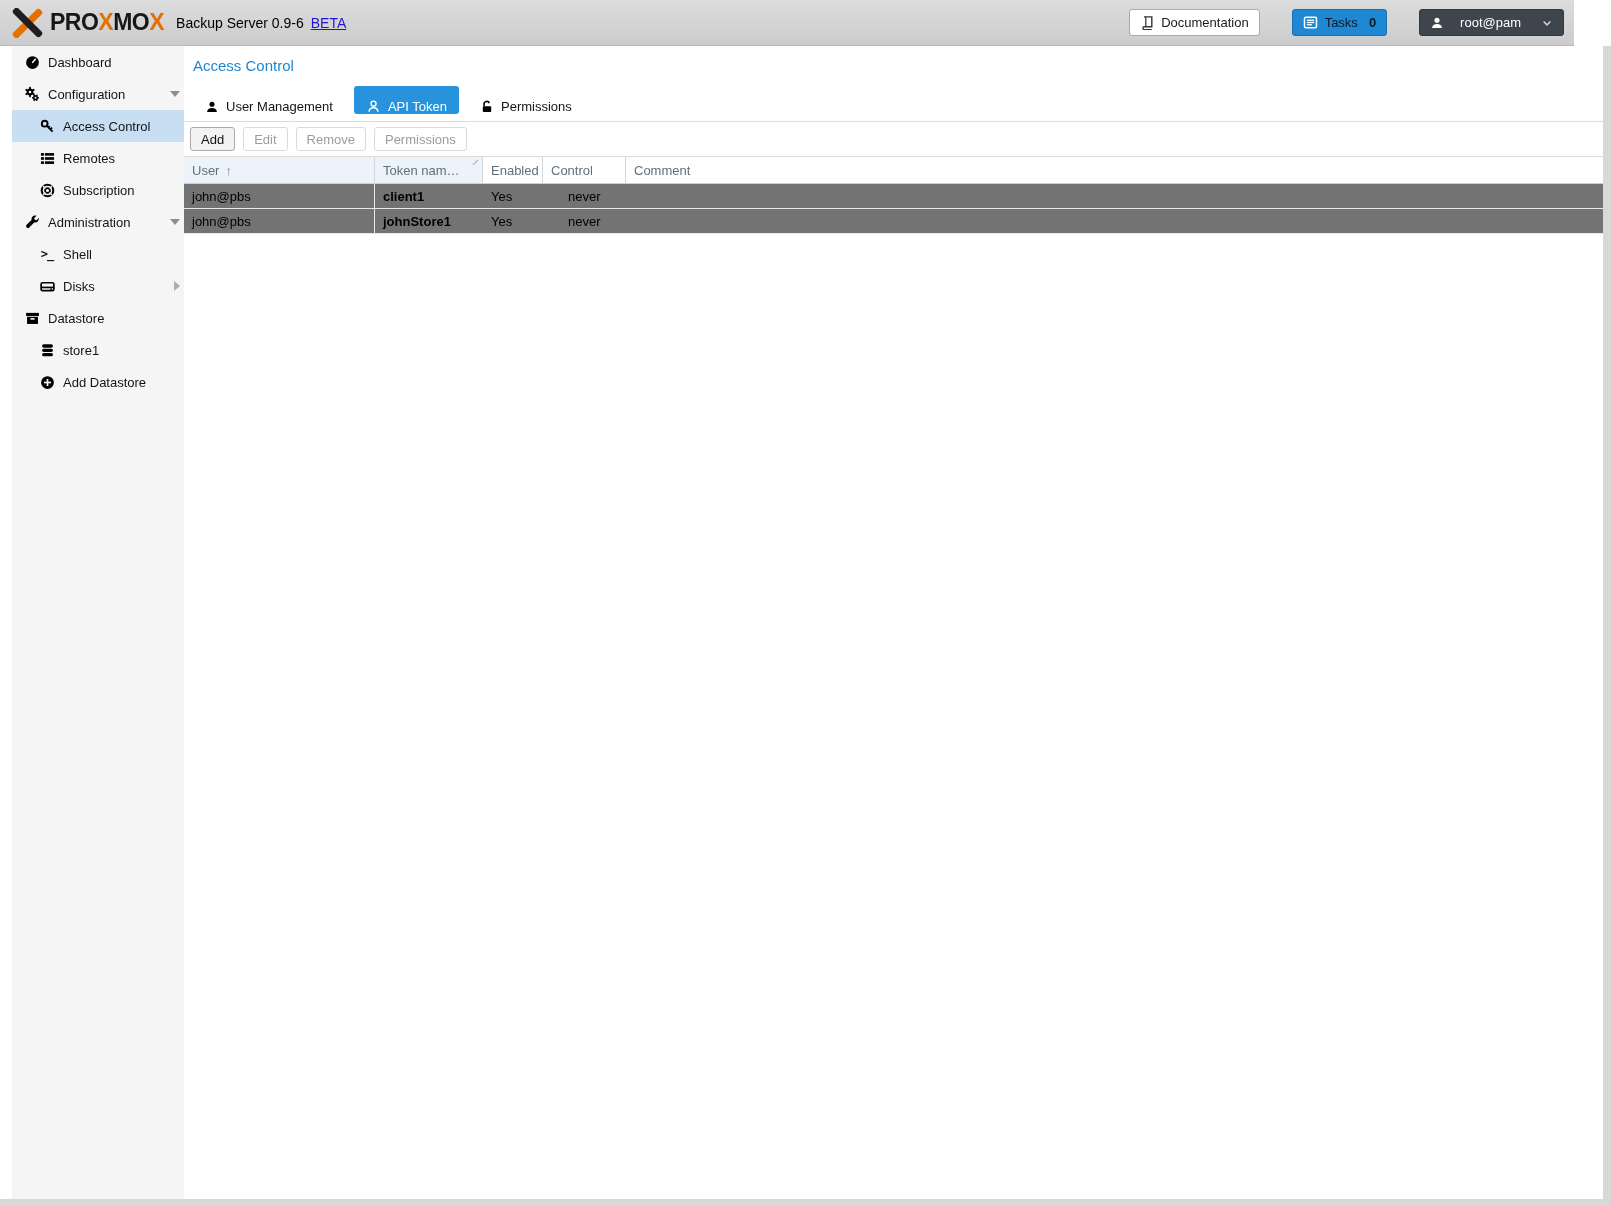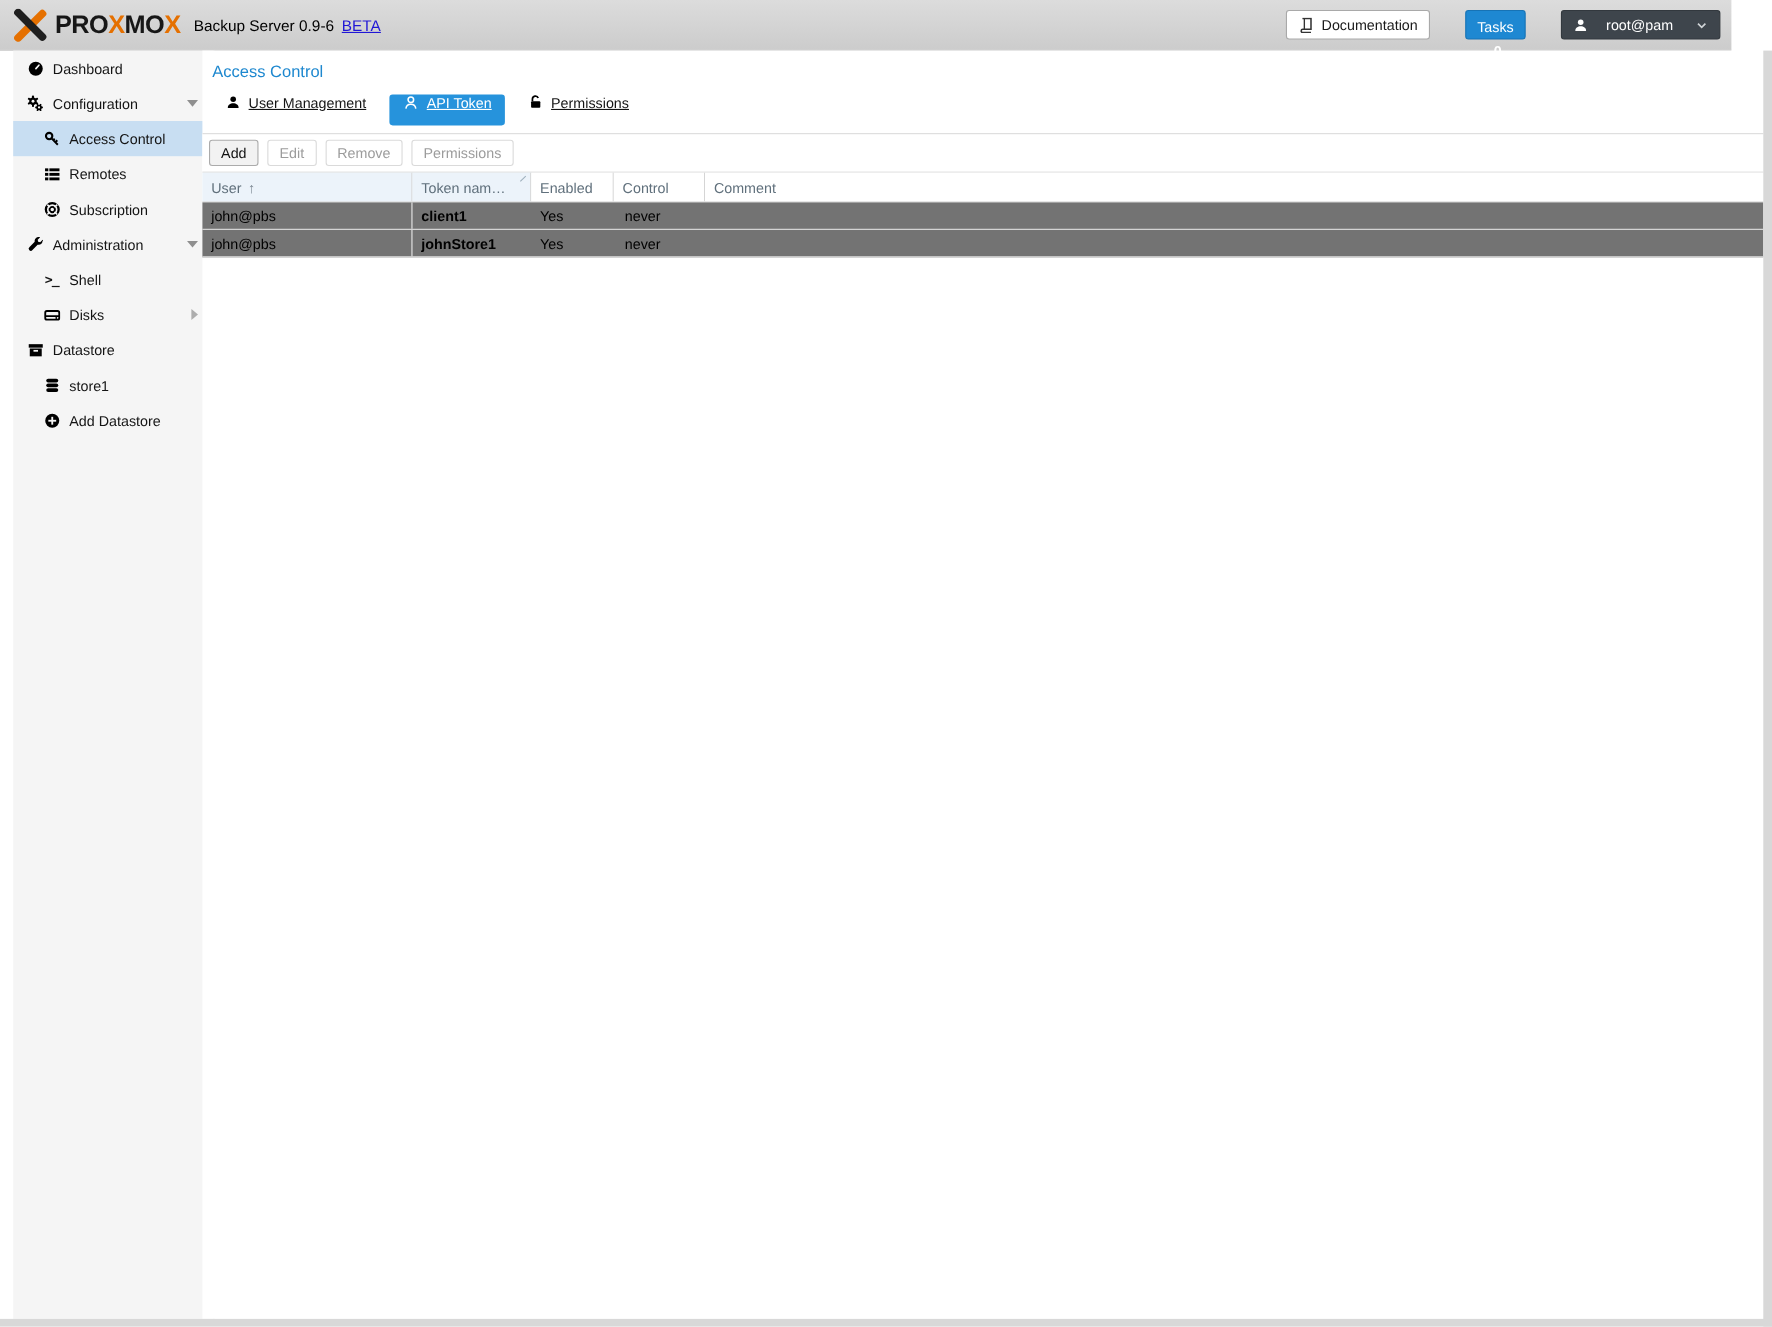--- a/index.html
+++ b/index.html
@@ -22,21 +22,21 @@
   .wordmark{ font-weight:800; font-size:23px; letter-spacing:-0.5px; color:#171717; }
   .wordmark .orange{ color:#E57000; }
   .product-title{ margin-left:12px; font-size:14px; color:#000; }
   .beta-link{ margin-left:7px; font-size:14px; color:#2016d6; text-decoration:underline; cursor:pointer; }
   .topbar-right{ margin-left:auto; display:flex; align-items:center; gap:12px; }
   .tb-btn{
     height:27px; display:flex; align-items:center; gap:7px;
     padding:0 10px; border-radius:3px; font-size:13px; cursor:pointer;
     border:1px solid #a9a9a9; background:#fff; color:#1a1a1a;margin-left:20px;
   }
-  .tb-btn.blue{ background:#1e88d2; border-color:#1773b5; color:#ffffff;flex-direction:column; }
+  .tb-btn.blue{ background:#1e88d2; border-color:#1773b5; color:#0f172a; }
   .tb-btn.dark{ background:#3e454c; border-color:#32383e; color:#fff;gap:16px; }
   .badge{ font-weight:bold; margin-left:4px; }
   .chev{ margin-left:4px; }
 
   
   .strip-right{ position:absolute; top:46px; left:1603px; width:8px; height:1160px; background:#d8d8d8; }
   .strip-bottom{ position:absolute; top:1199px; left:0; width:1611px; height:7px; background:#d8d8d8; }
 
   
   .sidebar{
@@ -53,22 +53,22 @@
   .term-glyph{ font-family:"DejaVu Sans Mono","Liberation Mono",monospace; font-weight:bold; font-size:12px; letter-spacing:-1px; }
   .expander{ position:absolute; right:14px; width:0; height:0; }
   .expander.down{ border-left:5px solid transparent; border-right:5px solid transparent; border-top:6px solid #8f8f8f; }
   .expander.right{ border-top:5px solid transparent; border-bottom:5px solid transparent; border-left:6px solid #adadad; }
 
   
   .content{ position:absolute; left:184px; top:46px; width:1419px; height:1153px; background:#fff; }
   .page-title{ color:#1e88cf; font-size:15px; padding:11px 0 0 9px; }
   .tabbar{ display:flex; align-items:center; gap:9px; padding:12px 0 7px 9px; }
   .tab{
-    height:28px; display:flex; align-items:flex-start; gap:7px; padding:0 12px;
-    border-radius:3px; cursor:pointer; color:#141414;text-decoration:underline;
+    height:28px; display:flex; align-items:flex-end; gap:7px; padding:0 12px;
+    border-radius:3px; cursor:pointer; color:#141414;
   }
   .tab.active{ background:#2693dc; color:#fff; }
 
   .toolbar{
     border-top:1px solid #dcdcdc; border-bottom:1px solid #dcdcdc;
     padding:5px 0 5px 6px; display:flex; gap:8px; background:#fff;
   }
   .tbtn{
     height:24px; padding:0 10px; border-radius:3px; font-size:13px;
     display:flex; align-items:center; cursor:pointer;
@@ -78,21 +78,21 @@
 
   
   .grid-header{ display:flex; height:27px; border-bottom:1px solid #cfcfcf; }
   .gh-cell{
     display:flex; align-items:center; padding:0 8px; color:#60707c; font-size:13px;
     border-right:1px solid #d5d5d5; background:#fff; cursor:pointer; position:relative;
   }
   .gh-cell.tint{ background:#ecf3fa; }
   .gh-cell.c-user{ width:191px; }
   .gh-cell.c-token{ width:108px; }
-  .gh-cell.c-enabled{ width:75px; }
+  .gh-cell.c-enabled{ width:60px; }
   .gh-cell.c-expire{ width:83px; }
   .gh-cell.c-comment{ flex:1; border-right:none; }
   .sort-arrow{ margin-left:6px; color:#7b8691; font-size:13px; }
   .grip{ position:absolute; right:3px; top:5px; width:7px; height:1px; background:#9fb0bd; transform:rotate(-45deg); }
 
   .grid-row{ display:flex; height:25px; border-bottom:1px solid #e8e8e8; cursor:pointer; background:#737373; }
   .gr-cell{ display:flex; align-items:center; padding:0 8px; color:#000; font-size:13px; }
   .gr-cell.c-user{ width:191px; border-right:1px solid #e9e9e9; }
   .gr-cell.c-token{ width:108px;font-weight:bold; }
   .gr-cell.c-enabled{ width:77px; }

